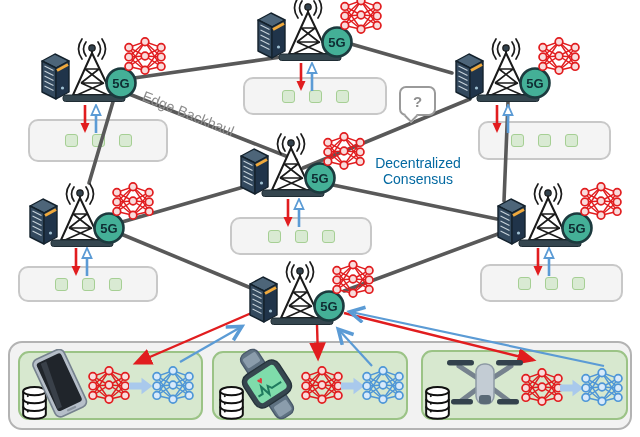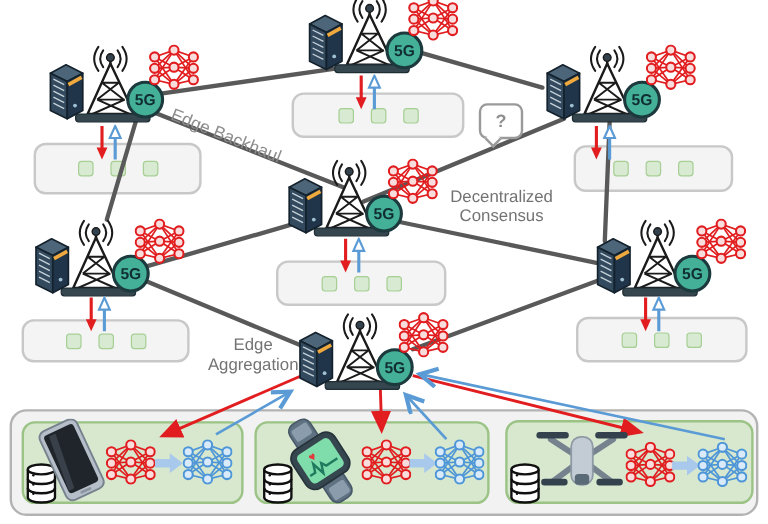--- a/index.html
+++ b/index.html
@@ -20,21 +20,21 @@
   
   .container{
     position:absolute;left:8px;top:341px;width:624px;height:89px;background:#f2f2f2;
     border:2.5px solid #b3b3b3;border-radius:14px;box-sizing:border-box;z-index:1;
   }
   .zone{
     position:absolute;background:#d7e8cf;border:2px solid #9bc386;border-radius:11px;
     box-sizing:border-box;z-index:1;
   }
   
-  .lbl{position:absolute;color:#737373;font-size:14px;line-height:1.12;z-index:4;}
+  .lbl{position:absolute;color:#0369a1;font-size:14px;line-height:1.12;z-index:4;}
   .lbl.center{text-align:center;}
   .lbl.gray{color:#8c8c8c;white-space:nowrap;font-size:14.5px;}
   .bubble{
     position:absolute;left:399px;top:86px;width:33px;height:26px;background:#fff;
     border:2px solid #9a9a9a;border-radius:7px;z-index:4;display:flex;align-items:center;
     justify-content:center;color:#8f8f8f;font-size:15px;font-weight:bold;
   }
   .bubble::after{
     content:"";position:absolute;left:5px;bottom:-6.5px;width:8px;height:8px;background:#fff;
     border-right:2px solid #9a9a9a;border-bottom:2px solid #9a9a9a;transform:rotate(45deg);
@@ -257,21 +257,20 @@
     </svg>
   <svg class="cluster" style="left:283px;top:198px;" width="22" height="30" viewBox="0 0 22 30">
       <use href="#sym-updown"></use>
     </svg>
   <svg class="cluster" style="left:533px;top:247px;" width="22" height="30" viewBox="0 0 22 30">
       <use href="#sym-updown"></use>
     </svg>
 
   <div class="lbl gray" style="left:146px;top:88px;transform:rotate(22deg);transform-origin:left top;">Edge Backhaul</div>
   <div class="lbl center" style="left:360px;top:156px;width:116px;">Decentralized Consensus</div>
-  <div class="lbl center" style="left:158px;top:280px;width:106px;">Edge Aggregation</div>
   <div class="bubble">
     <span>?</span>
   </div>
 
   <svg class="icon" style="left:20px;top:385px;" width="29" height="35" viewBox="0 0 28 34">
       <use href="#sym-db"></use>
     </svg>
   <svg class="icon" style="left:26px;top:349px;" width="66" height="70" viewBox="0 0 66 70">
     <g transform="rotate(-25 33 35)">
       <rect x="17" y="3" width="34" height="63" rx="6" fill="#b6bfc9" stroke="#76828e" stroke-width="1.6"></rect>

